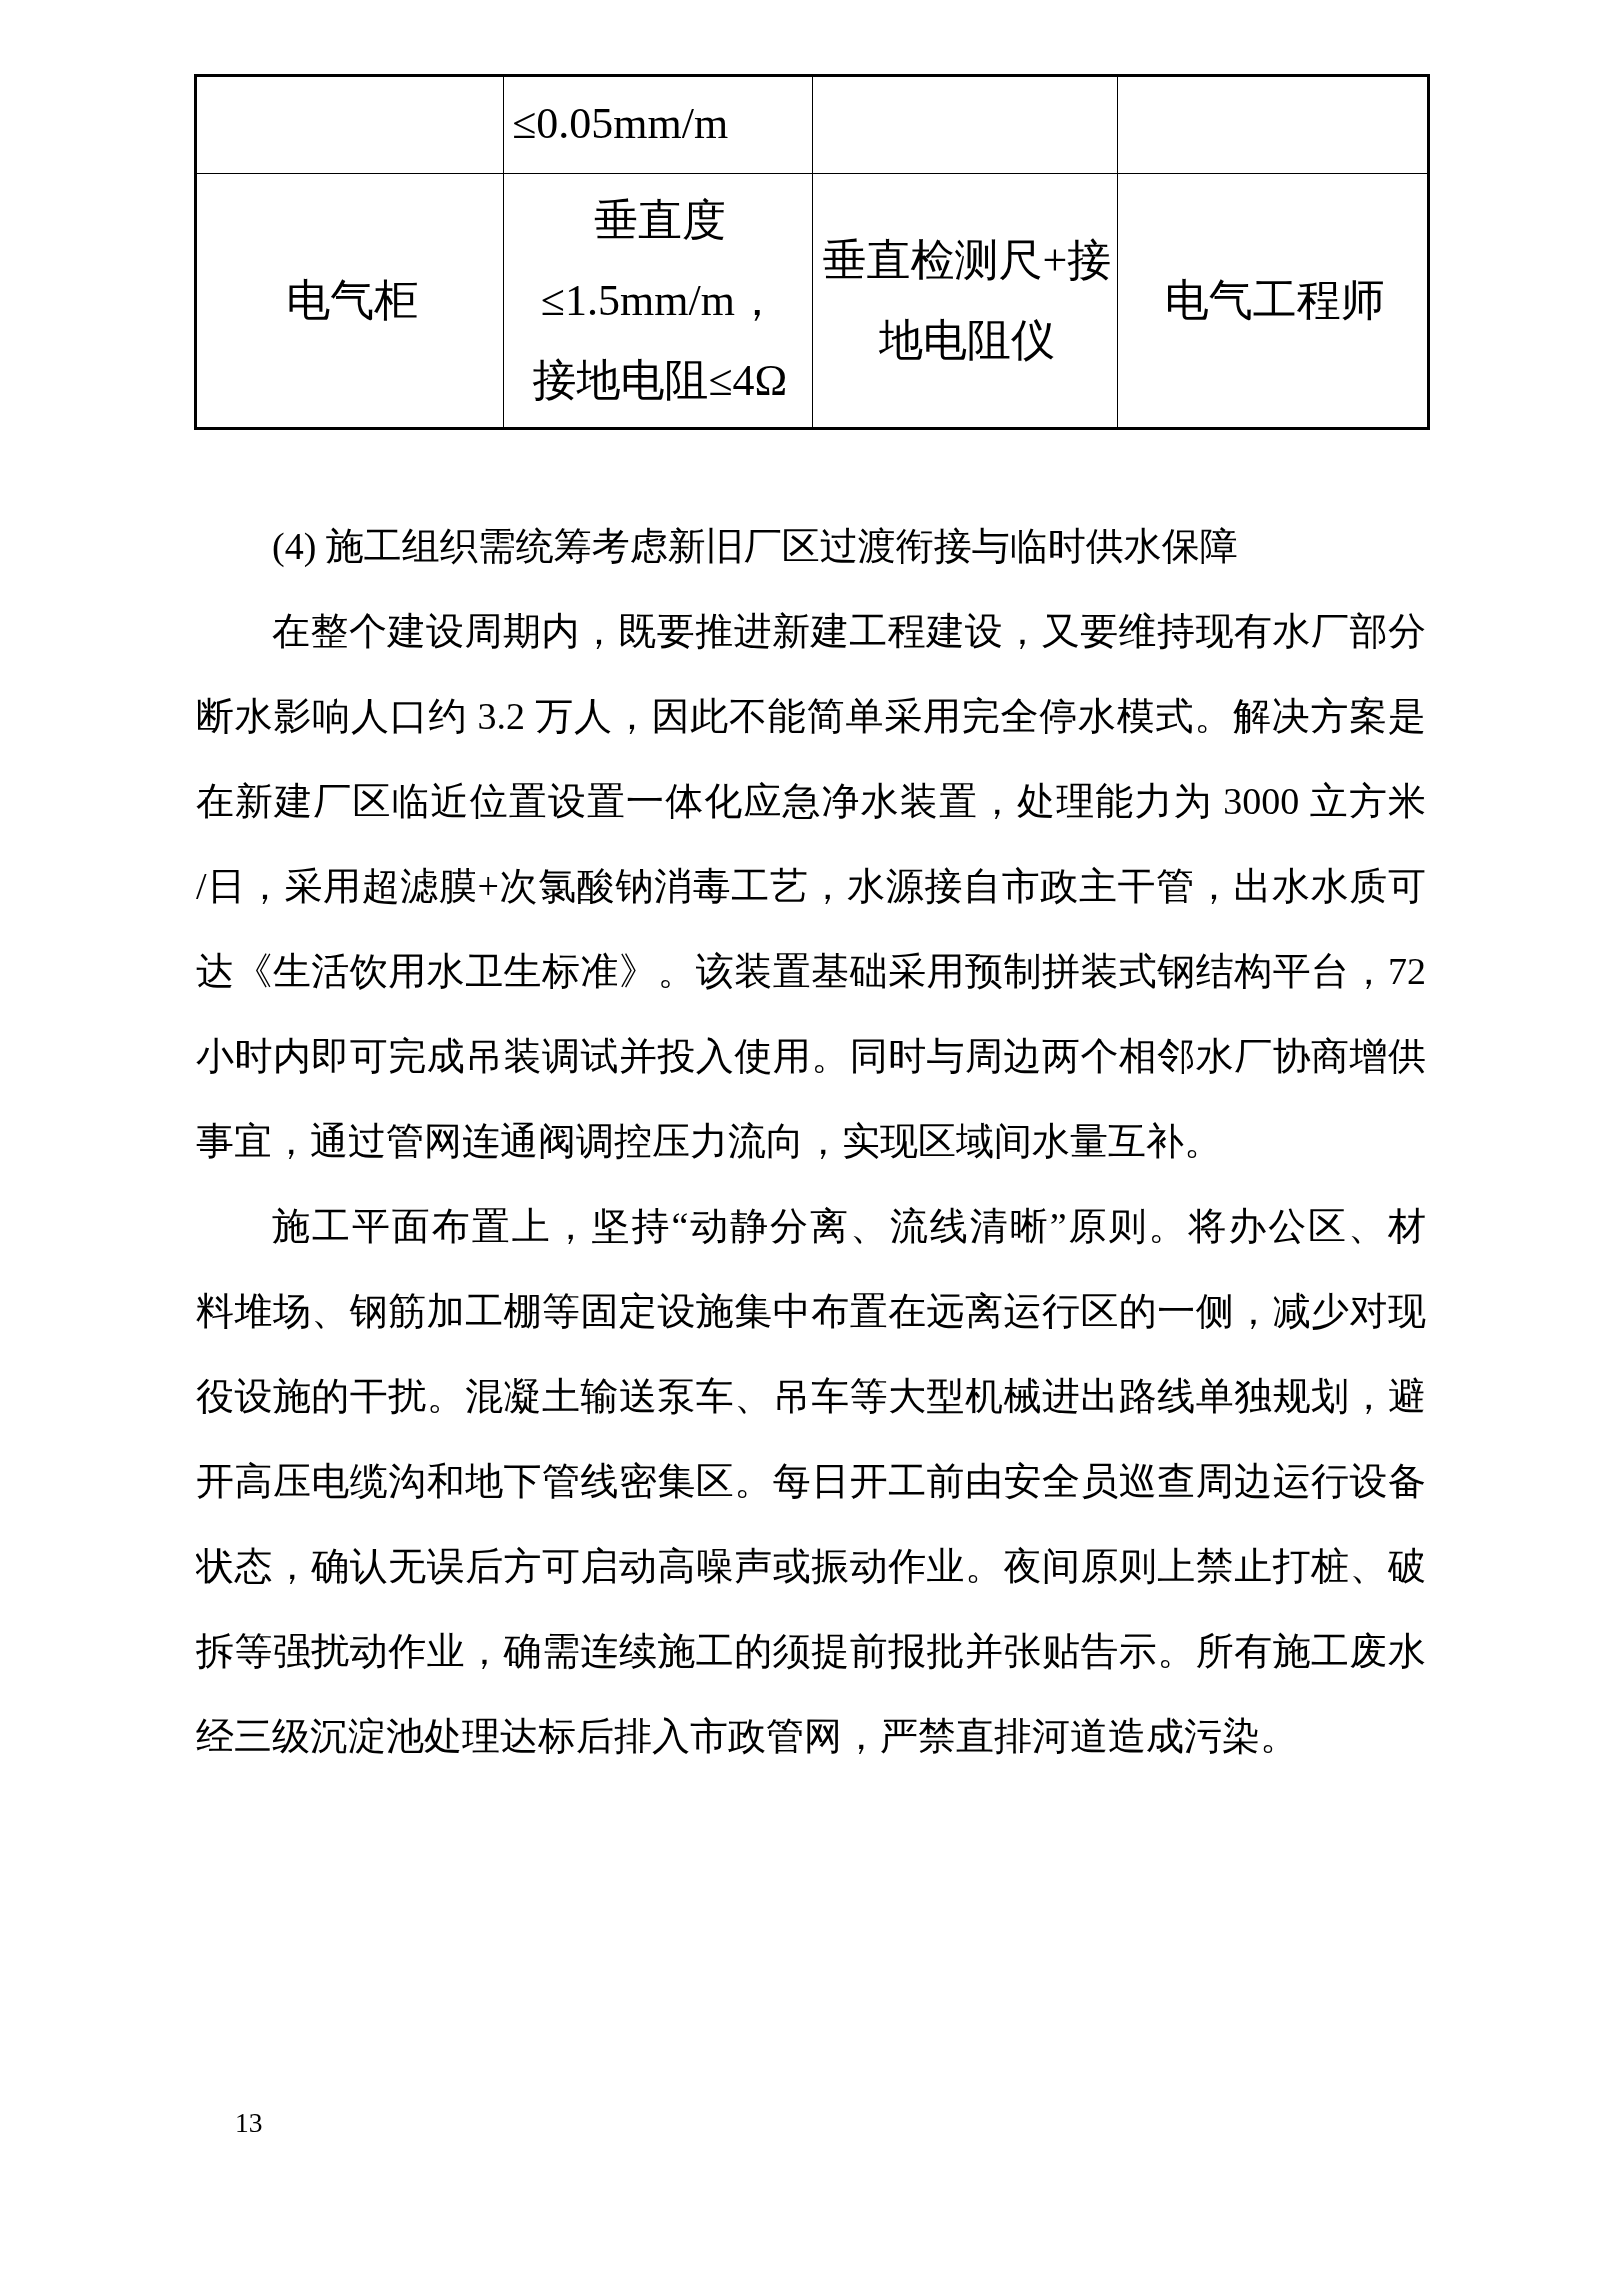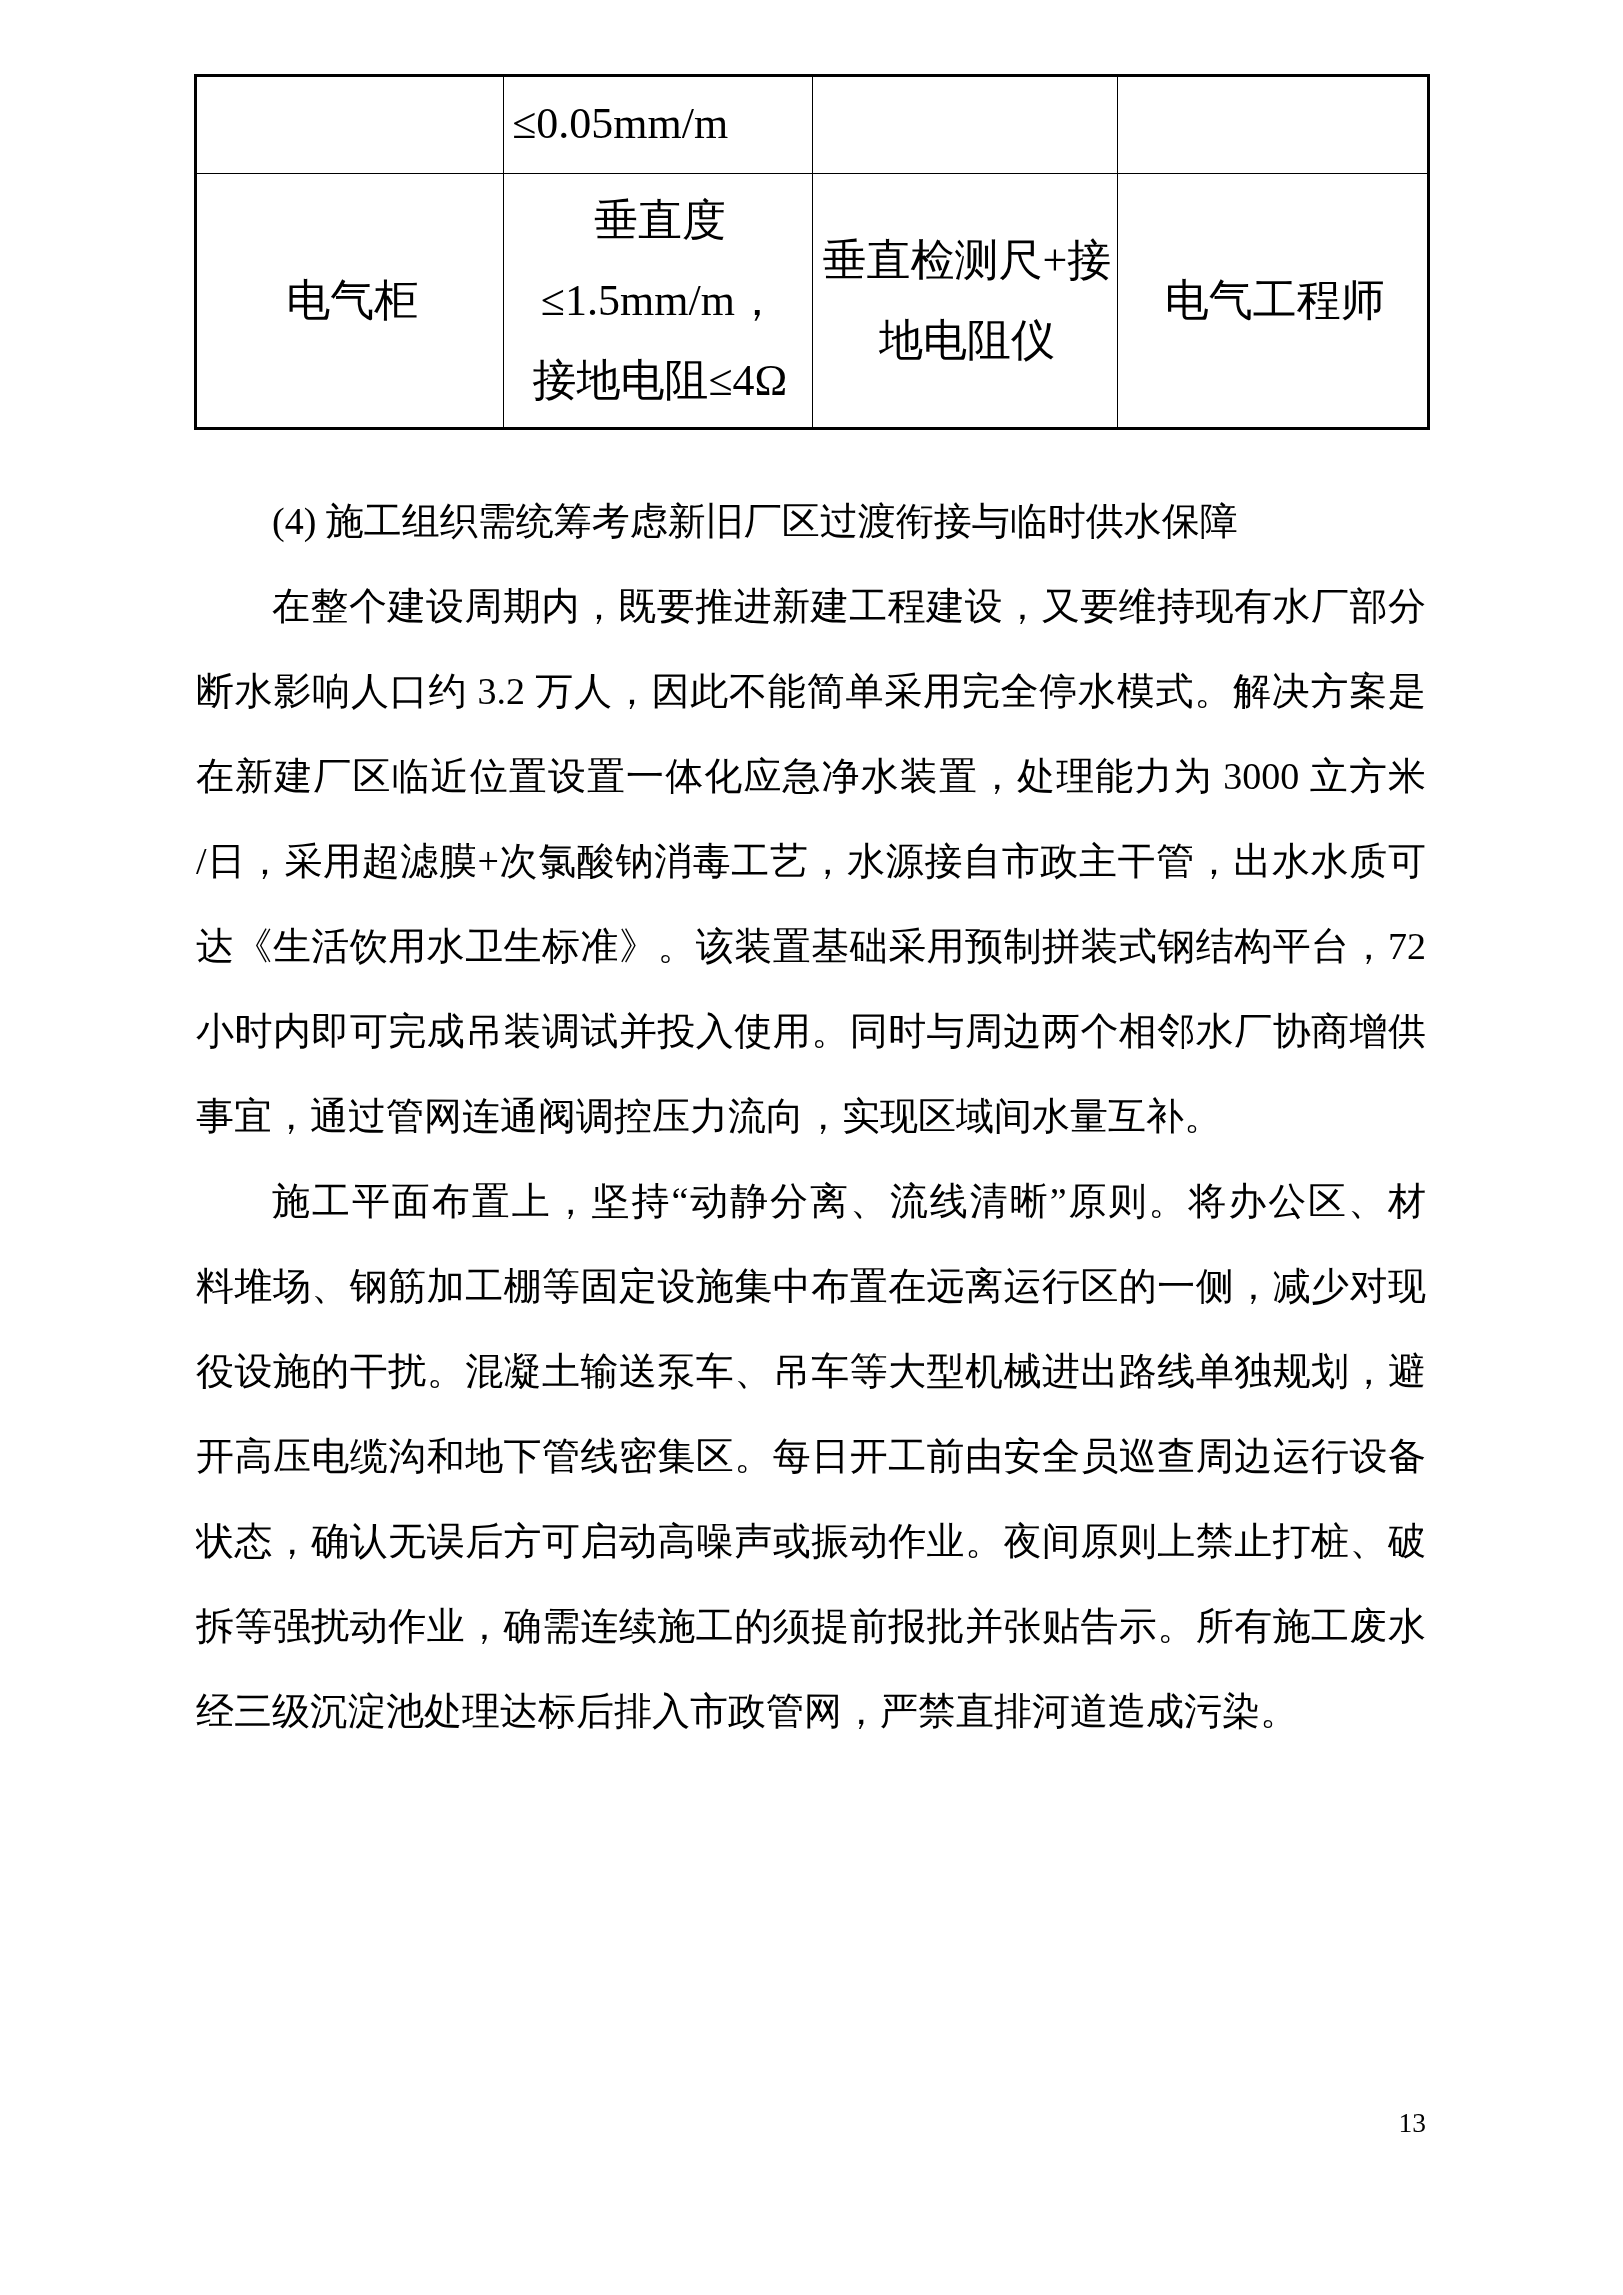--- a/index.html
+++ b/index.html
@@ -40,40 +40,40 @@
     vertical-align: top;
     padding-top: 3.9px;
     line-height: 85px;
   }
   table.spec-table tr.row-main td { height: 255px; text-align: center; }
   .cell-line { line-height: 80px; }
   
   .content {
     position: absolute;
     left: 196px;
-    top: 479px;
+    top: 504px;
     width: 1230px;
   }
   .line {
     height: 85px;
     line-height: 85px;
     font-size: 38px;
     text-align: justify;
     text-align-last: justify;
     overflow: hidden;
   }
   .line.indent { text-indent: 76px; }
   .line.plain { text-align: left; text-align-last: left; }
   
   .footer {
     position: absolute;
     left: 196px;
     top: 2106px;
     width: 1230px;
-    text-align: right;
+    text-align: left;
     font-size: 27.5px;
     line-height: 33px;
     padding-left: 39px;
   }
 </style>
 </head>
 <body>
 
 <div class="page">
 

